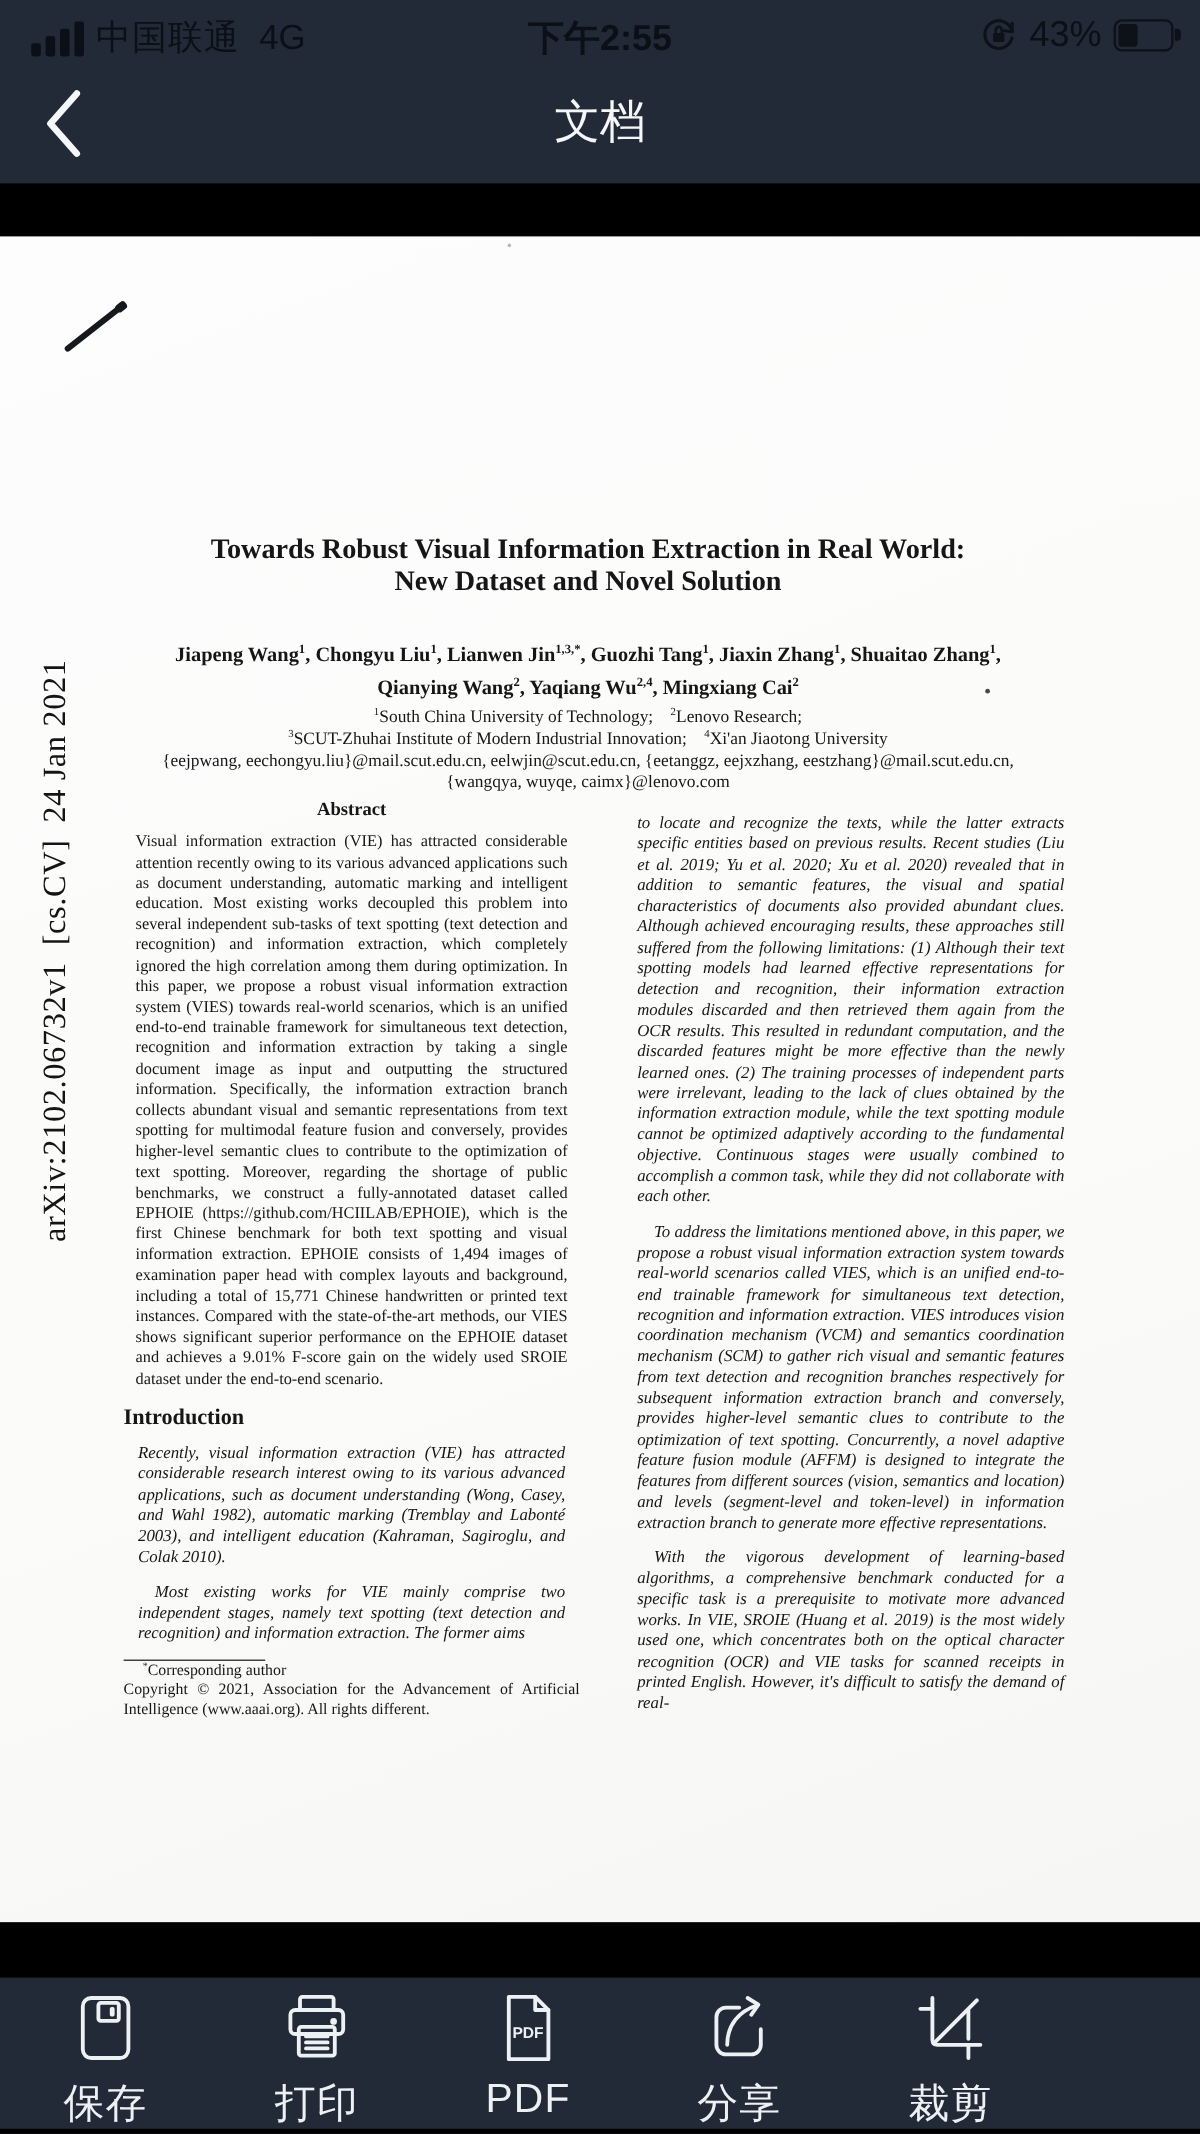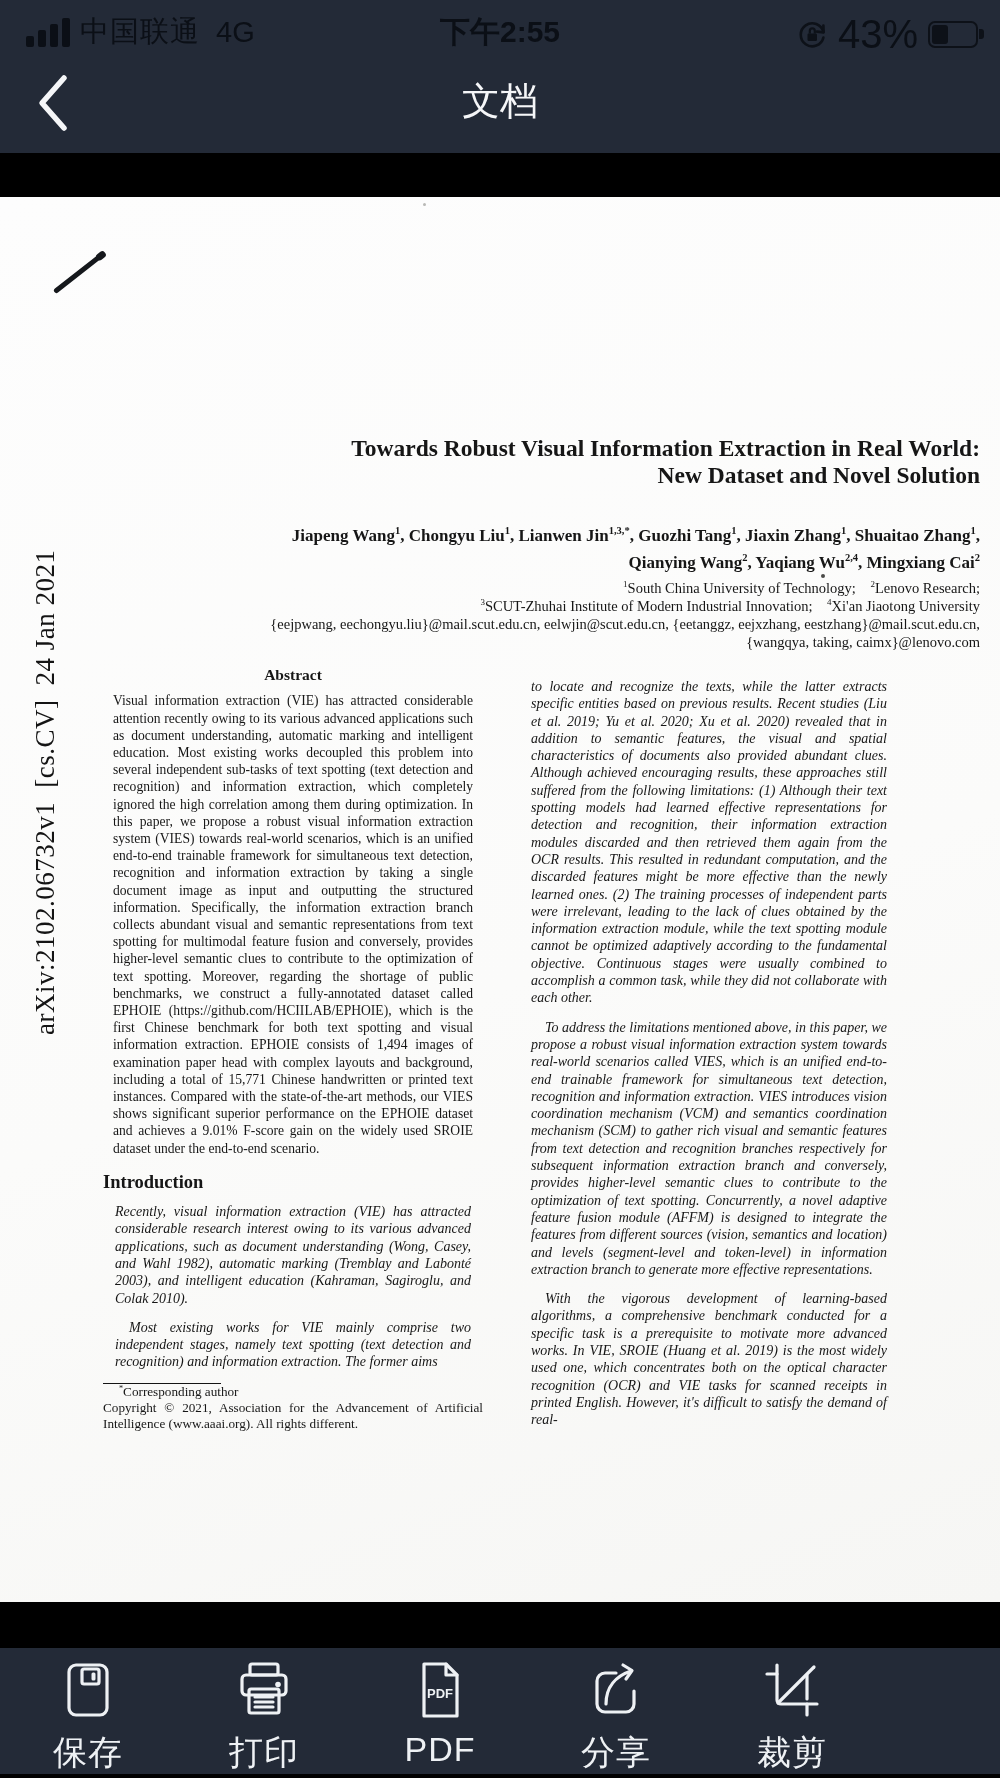--- a/index.html
+++ b/index.html
@@ -11,21 +11,21 @@
   .statusbar{position:absolute;top:0;left:0;width:1000px;height:58px;color:#0B0F16;}
   .sb-left{position:absolute;left:26px;top:12px;display:flex;align-items:center;gap:10px;}
   .sig{display:flex;align-items:flex-end;gap:4px;height:30px;}
   .sig i{display:block;width:8px;background:#0B0F16;border-radius:2px;}
   .sig i:nth-child(1){height:11px}.sig i:nth-child(2){height:17px}
   .sig i:nth-child(3){height:23px}.sig i:nth-child(4){height:29px}
   .carrier{font-size:29px;letter-spacing:1px;}
   .nettype{font-size:29px;margin-left:6px;}
   .sb-time{position:absolute;left:0;right:0;top:12px;text-align:center;font-size:30px;font-weight:700;}
   .sb-right{position:absolute;right:22px;top:12px;display:flex;align-items:center;gap:10px;}
-  .pct{font-size:40px;text-align:center;}
+  .pct{font-size:30px;text-align:center;}
   .battery{position:relative;width:46px;height:23px;border:2.5px solid #0D1118;border-radius:7px;}
   .battery .fill{position:absolute;left:2px;top:2px;bottom:2px;width:16px;background:#0D1118;border-radius:3px;}
   .battery .nub{position:absolute;right:-8px;top:6px;width:5px;height:10px;background:#0D1118;border-radius:0 3px 3px 0;}
 
   .navbar{position:absolute;top:58px;left:0;width:1000px;height:95px;}
   .back{position:absolute;left:34px;top:14px;width:40px;height:62px;cursor:pointer;}
   .nav-title{position:absolute;left:0;right:0;top:18px;text-align:center;font-size:38px;color:#F5F6F8;font-weight:500;}
 
   
   .strip-a{position:absolute;top:153px;left:0;width:1000px;height:44px;background:#000;}
@@ -37,21 +37,21 @@
         font-family:"Liberation Serif",serif;color:#161616;}
   .pen-mark{position:absolute;left:56px;top:92px;width:62px;height:5px;background:#15181c;
             border-radius:3px;transform:rotate(-38deg);transform-origin:left bottom;}
   .pen-mark::after{content:"";position:absolute;right:-2px;top:-1px;width:10px;height:7px;background:#15181c;border-radius:3px;}
   .speck1{position:absolute;left:423px;top:6px;width:3px;height:3px;background:#b9b9b6;border-radius:50%;}
   .speck2{position:absolute;left:821px;top:377px;width:4px;height:4px;background:#4a4a48;border-radius:50%;}
 
   .arxiv{position:absolute;left:30px;top:838px;transform:rotate(-90deg);transform-origin:0 0;
          white-space:nowrap;font-size:27px;letter-spacing:0.5px;color:#141414;font-family:"Liberation Serif",serif;}
 
-  .paper-head{position:absolute;top:238px;left:0;width:980px;text-align:right;}
+  .paper-head{position:absolute;top:248px;left:0;width:980px;text-align:center;}
   .ttl{font-size:23.5px;line-height:27px;font-weight:700;}
   .authors{margin-top:35px;font-size:17px;line-height:23px;font-weight:700;}
   .affils{margin-top:5px;font-size:14.5px;line-height:18px;}
   .emails{font-size:14.5px;line-height:18px;}
   sup{font-size:0.62em;line-height:0;}
 
   .col{position:absolute;top:469px;width:380px;text-align:justify;font-size:14px;line-height:17.3px;}
   .col-left{left:103px;}
   .col-right{left:519px;}
   .abs-head{text-align:center;font-weight:700;font-size:15.5px;margin-bottom:9px;}
@@ -122,21 +122,21 @@
     <div class="arxiv">arXiv:2102.06732v1 [cs.CV] 24 Jan 2021</div>
 
     <div class="paper-head">
       <div class="ttl">Towards Robust Visual Information Extraction in Real World:</div>
       <div class="ttl">New Dataset and Novel Solution</div>
       <div class="authors">Jiapeng Wang<sup>1</sup>, Chongyu Liu<sup>1</sup>, Lianwen Jin<sup>1,3,*</sup>, Guozhi Tang<sup>1</sup>, Jiaxin Zhang<sup>1</sup>, Shuaitao Zhang<sup>1</sup>,</div>
       <div class="authors" style="margin-top:4px;">Qianying Wang<sup>2</sup>, Yaqiang Wu<sup>2,4</sup>, Mingxiang Cai<sup>2</sup></div>
       <div class="affils"><sup>1</sup>South China University of Technology; <sup>2</sup>Lenovo Research;</div>
       <div class="affils" style="margin-top:0;"><sup>3</sup>SCUT-Zhuhai Institute of Modern Industrial Innovation; <sup>4</sup>Xi'an Jiaotong University</div>
       <div class="emails">{eejpwang, eechongyu.liu}@mail.scut.edu.cn, eelwjin@scut.edu.cn, {eetanggz, eejxzhang, eestzhang}@mail.scut.edu.cn,</div>
-      <div class="emails">{wangqya, taking, caimx}@lenovo.com</div>
+      <div class="emails">{wangqya, wuyqe, caimx}@lenovo.com</div>
     </div>
 
     <div class="col col-left">
       <div class="abs-head">Abstract</div>
       <div class="abs-body">Visual information extraction (VIE) has attracted considerable attention recently owing to its various advanced applications such as document understanding, automatic marking and intelligent education. Most existing works decoupled this problem into several independent sub-tasks of text spotting (text detection and recognition) and information extraction, which completely ignored the high correlation among them during optimization. In this paper, we propose a robust visual information extraction system (VIES) towards real-world scenarios, which is an unified end-to-end trainable framework for simultaneous text detection, recognition and information extraction by taking a single document image as input and outputting the structured information. Specifically, the information extraction branch collects abundant visual and semantic representations from text spotting for multimodal feature fusion and conversely, provides higher-level semantic clues to contribute to the optimization of text spotting. Moreover, regarding the shortage of public benchmarks, we construct a fully-annotated dataset called EPHOIE (https://github.com/HCIILAB/EPHOIE), which is the first Chinese benchmark for both text spotting and visual information extraction. EPHOIE consists of 1,494 images of examination paper head with complex layouts and background, including a total of 15,771 Chinese handwritten or printed text instances. Compared with the state-of-the-art methods, our VIES shows significant superior performance on the EPHOIE dataset and achieves a 9.01% F-score gain on the widely used SROIE dataset under the end-to-end scenario.</div>
       <div class="intro-head">Introduction</div>
       <p>Recently, visual information extraction (VIE) has attracted considerable research interest owing to its various advanced applications, such as document understanding (Wong, Casey, and Wahl 1982), automatic marking (Tremblay and Labonté 2003), and intelligent education (Kahraman, Sagiroglu, and Colak 2010).</p>
       <p class="ind">Most existing works for VIE mainly comprise two independent stages, namely text spotting (text detection and recognition) and information extraction. The former aims</p>
       <div class="footrule"></div>
       <div class="fnote first"><sup>*</sup>Corresponding author</div>

